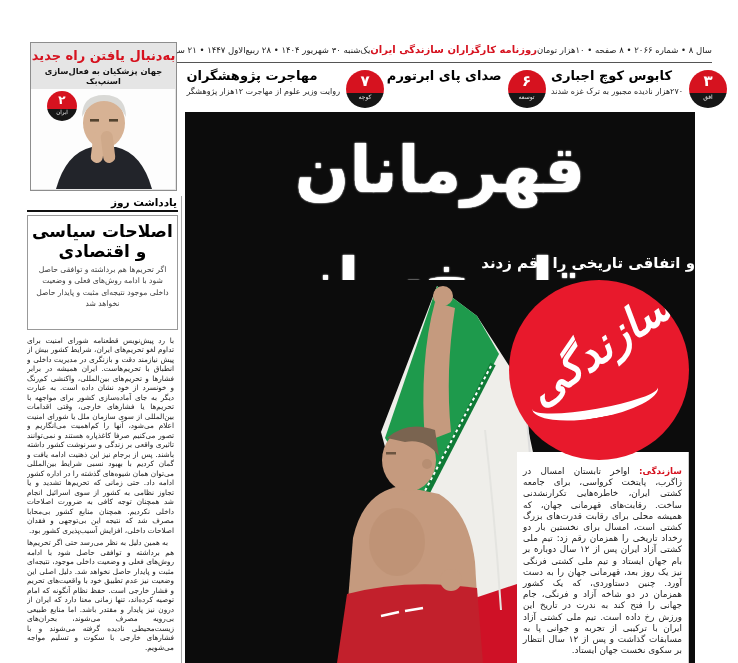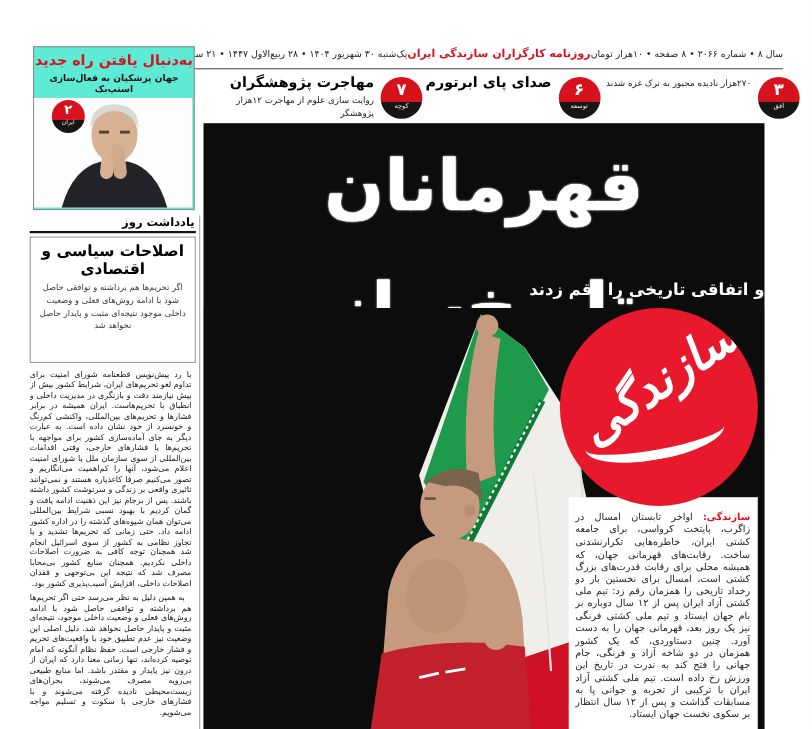--- a/index.html
+++ b/index.html
@@ -17,41 +17,41 @@
 
   
   .teaser-row{position:absolute;left:186px;right:11px;top:68px;height:46px;display:flex;
     direction:rtl;justify-content:space-between}
   .teaser{display:flex;direction:rtl;gap:6px}
   .teaser.t0{width:180px}.teaser.t1{width:160px}.teaser.t2{width:198px}
   .badge{width:38px;height:38px;border-radius:50%;flex:none;overflow:hidden;text-align:center;
     background:linear-gradient(#d6121f 0 61%,#161616 61% 100%);margin-top:2px}
   .badge-num{display:block;color:#fff;font-weight:bold;font-size:15px;line-height:23px}
   .badge-label{display:block;color:#eee;font-size:6px;line-height:8px}
-  .teaser-text{text-align:right;min-width:0}
+  .teaser-text{text-align:left;min-width:0}
   .teaser-title{font-size:13px;font-weight:bold;color:#000;line-height:1.25}
   .teaser-sub{font-size:8px;color:#222;margin-top:3px;line-height:1.3}
 
   
   .top-box{position:absolute;left:30px;top:42px;width:147px;height:149px;border:1px solid #8d8d8d;
-    background:#5eead4;text-align:center;overflow:hidden}
+    background:#e5e5e5;text-align:center;overflow:hidden}
   .top-box-title{font-size:13px;font-weight:bold;color:#d6121f;margin-top:5px;letter-spacing:-.3px}
   .top-box-sub{font-size:8.3px;font-weight:bold;color:#111;margin-top:3px}
   .top-box .badge{position:absolute;left:16px;top:46px;width:30px;height:30px;z-index:3}
   .top-box .badge-num{font-size:12px;line-height:18px}
   .top-box .badge-label{font-size:5.5px;line-height:7px}
   .portrait{position:absolute;left:1px;right:1px;bottom:1px;height:100px}
 
   .note-kicker{position:absolute;left:27px;top:196px;width:150px;
     font-size:10.5px;font-weight:bold;color:#000}
   .kicker-rule{position:absolute;left:27px;top:210px;width:151px;height:2px;background:#111}
 
   .note-box{position:absolute;left:27px;top:215px;width:151px;height:115px;border:1px solid #999;
     background:#fff;text-align:center;overflow:hidden}
-  .note-title{font-size:14px;font-weight:bold;color:#000;margin-top:5px;letter-spacing:-.4px}
+  .note-title{font-size:17px;font-weight:bold;color:#000;margin-top:5px;letter-spacing:-.4px}
   .note-lead{font-size:7.6px;color:#3a3a3a;line-height:1.5;padding:0 5px;margin-top:3px}
   .author-row{position:absolute;left:6px;right:6px;bottom:3px;height:42px;text-align:right}
   .author-photo{position:absolute;left:38px;bottom:0;width:32px;height:40px}
   .author-name{position:absolute;right:2px;top:7px;font-size:8.3px;font-weight:bold;color:#000}
   .author-role1{position:absolute;right:2px;top:20px;font-size:6.3px;color:#8a8a8a}
   .author-role2{position:absolute;right:2px;top:29px;font-size:6.3px;color:#8a8a8a}
 
   .sidebar-body{position:absolute;left:27px;top:336px;width:147px;height:327px;overflow:hidden;
     text-align:justify;font-size:7.3px;line-height:1.3;color:#161616}
   .sidebar-body p + p{margin-top:3px;text-indent:6px}
@@ -92,40 +92,41 @@
   </div>
   <div class="header-rule"></div>
 
   <div class="teaser-row">
     <div class="teaser t0">
       <div class="badge">
         <span class="badge-num">۳</span>
         <span class="badge-label">افق</span>
       </div>
       <div class="teaser-text">
+        <div class="teaser-title">کابوس کوچ اجباری</div>
         <div class="teaser-sub">۲۷۰هزار نادیده مجبور به ترک غزه شدند</div>
       </div>
     </div>
     <div class="teaser t1">
       <div class="badge">
         <span class="badge-num">۶</span>
         <span class="badge-label">توسعه</span>
       </div>
       <div class="teaser-text">
         <div class="teaser-title">صدای پای ابرتورم</div>
       </div>
     </div>
     <div class="teaser t2">
       <div class="badge">
         <span class="badge-num">۷</span>
         <span class="badge-label">کوچه</span>
       </div>
       <div class="teaser-text">
         <div class="teaser-title">مهاجرت پژوهشگران</div>
-        <div class="teaser-sub">روایت سازی علوم از مهاجرت ۱۲هزار پژوهشگر</div>
+        <div class="teaser-sub">روایت وزیر علوم از مهاجرت ۱۲هزار پژوهشگر</div>
       </div>
     </div>
   </div>
 
   <div class="top-box">
     <div class="top-box-title">به‌دنبال یافتن راه جدید</div>
     <div class="top-box-sub">جهان پزشکیان به فعال‌سازی اسنپ‌بک</div>
     <svg class="portrait" viewBox="0 0 145 100" preserveAspectRatio="xMidYMax meet">
       <rect width="145" height="100" fill="#fdfdfd"></rect>
       <path d="M26,100 Q36,64 62,58 L86,58 Q112,64 122,100 Z" fill="#22242a"></path>

